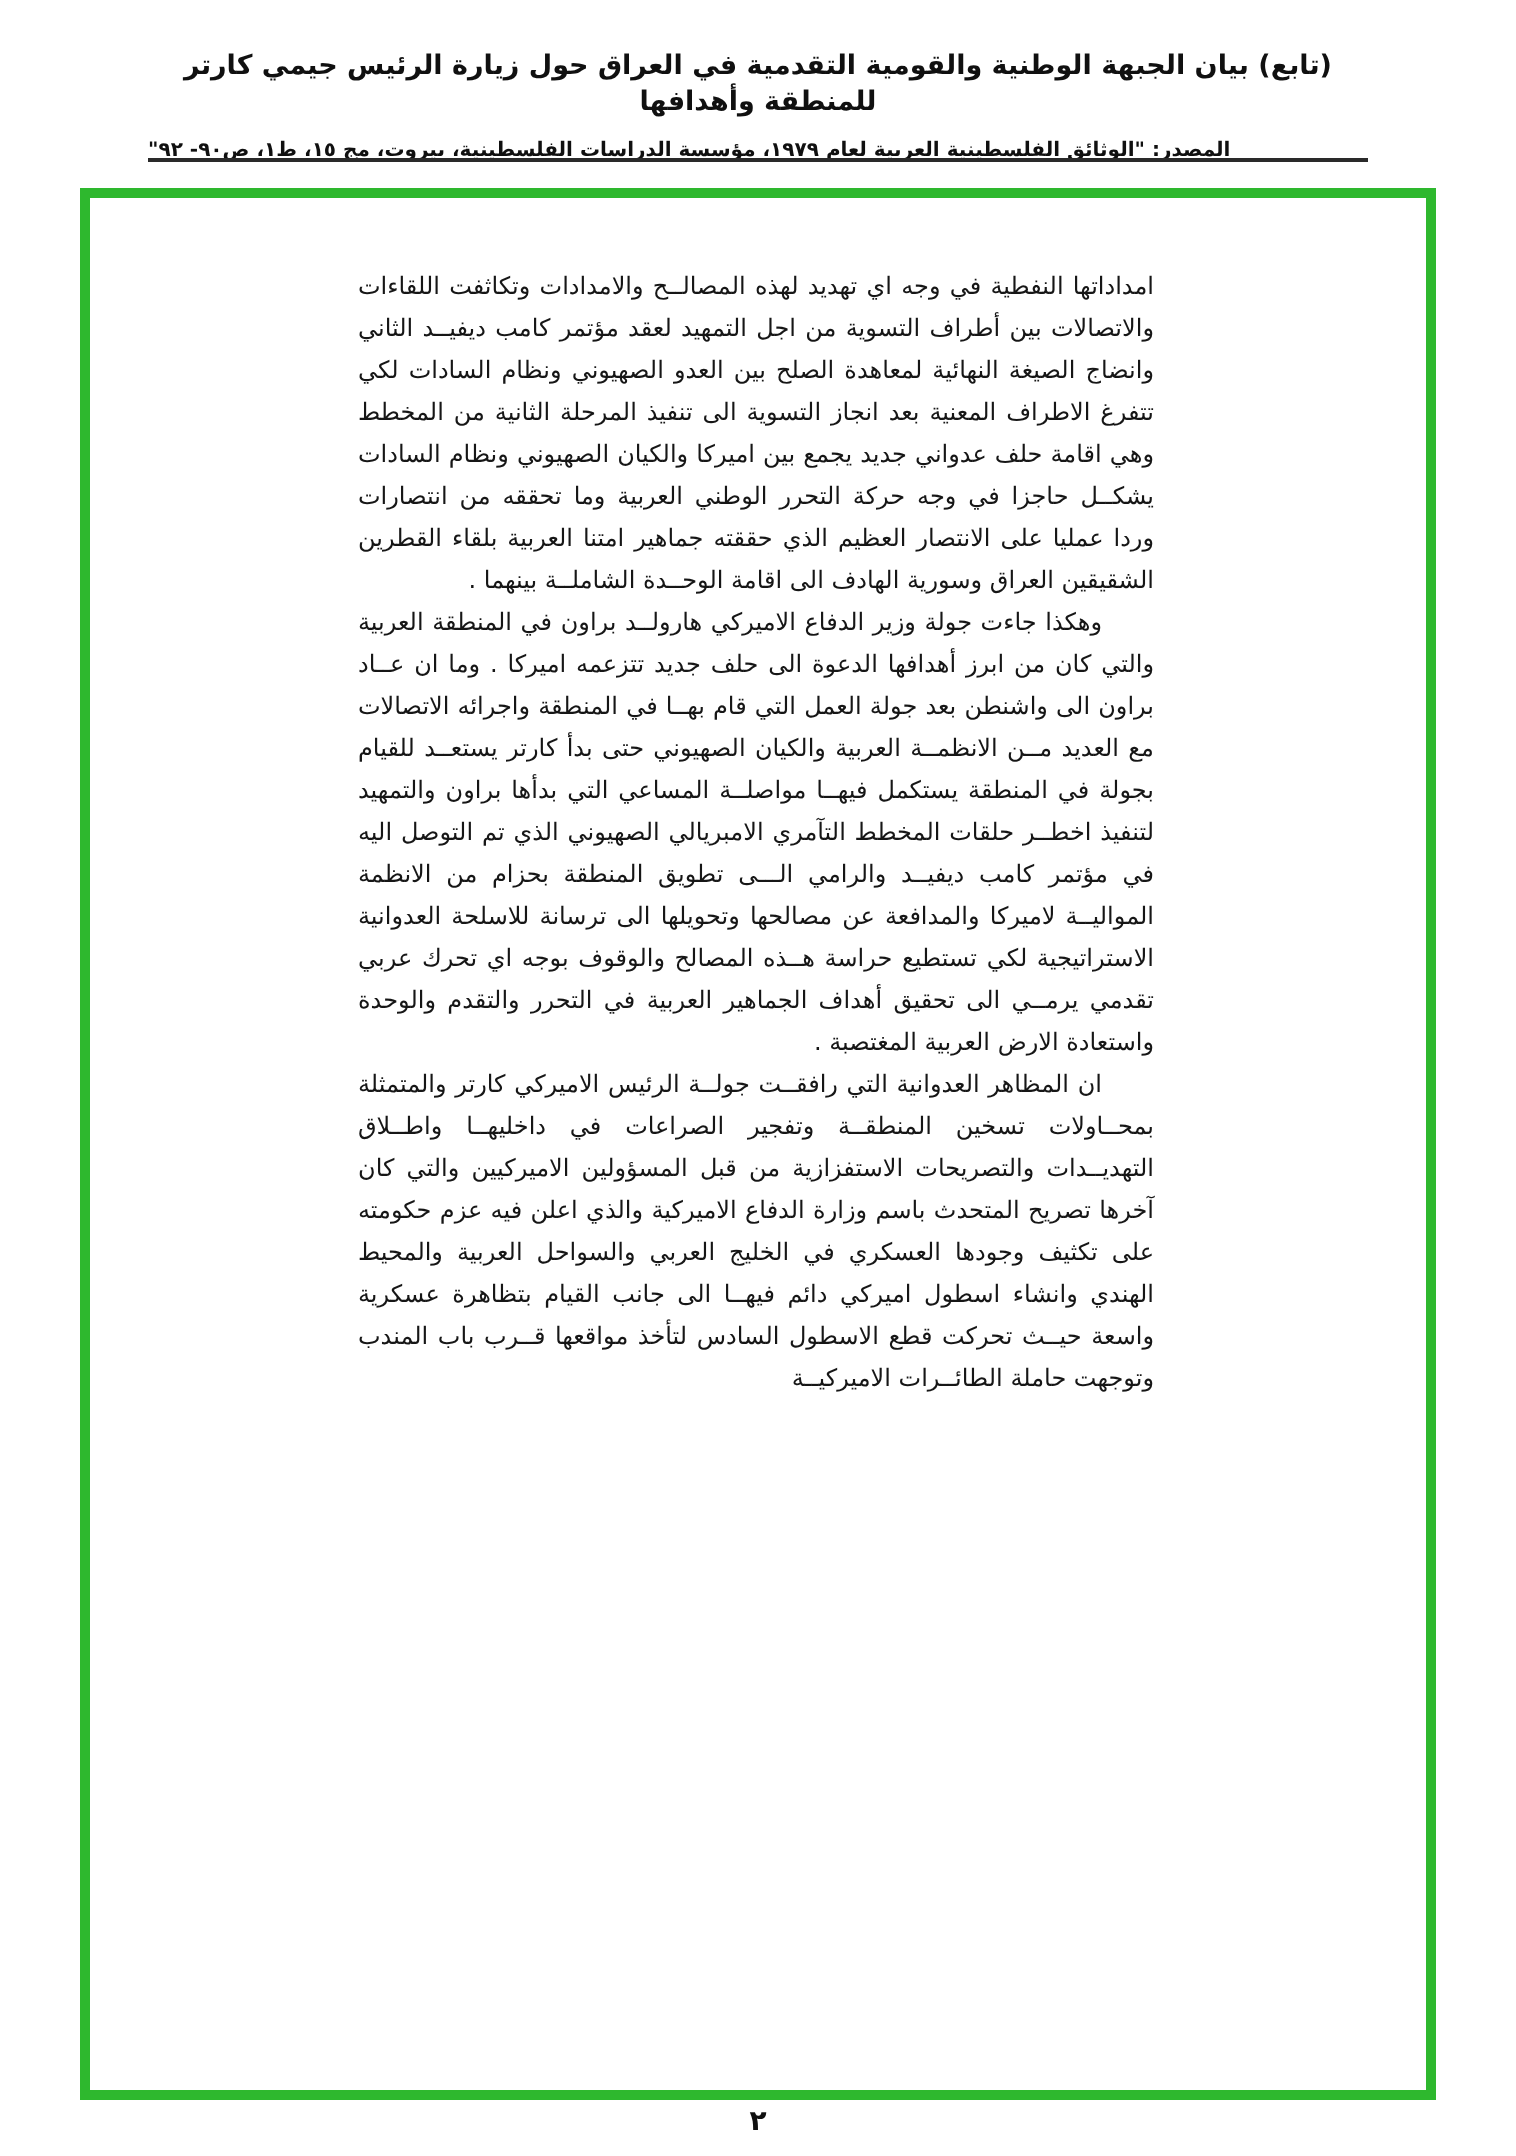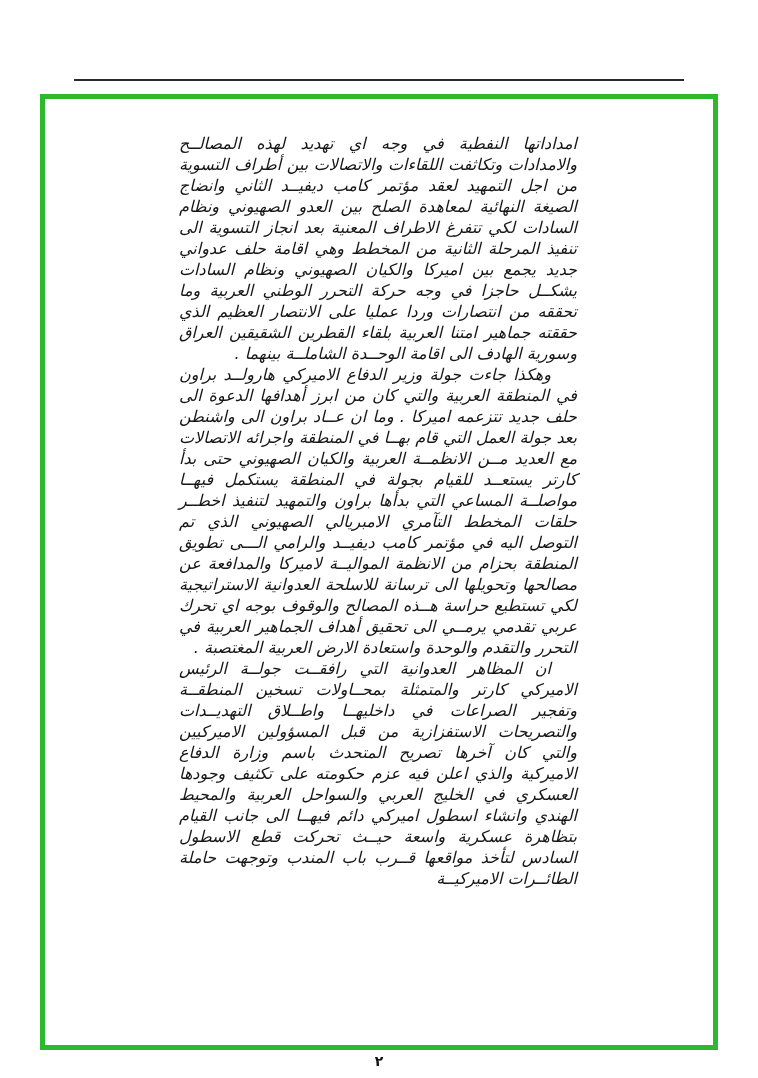--- a/index.html
+++ b/index.html
@@ -56,24 +56,23 @@
     border: 5px solid #2eb82e;
     background: transparent;
   }
   .body-text {
     position: absolute;
     top: 133px;
     right: 181px;
     width: 398px;
     direction: rtl;
     text-align: justify;
-    font-size: 16px;
+    font-size: 12px;
     line-height: 21px;
     color: #161616;
-    font-style: italic;
   }
   .body-text p {
     margin: 0;
     padding: 0;
   }
   .body-text p.indent {
     text-indent: 26px;
   }
   .page-number {
     position: absolute;
@@ -84,20 +83,24 @@
     font-size: 14px;
     font-weight: 700;
     color: #101010;
   }
 </style>
 </head>
 <body>
 
 <div class="page">
 
+  <div class="header">
+    <div class="title">(تابع)  بيان الجبهة الوطنية والقومية التقدمية في العراق حول زيارة الرئيس جيمي كارتر للمنطقة وأهدافها</div>
+    <div class="source">المصدر: "الوثائق الفلسطينية العربية لعام ١٩٧٩، مؤسسة الدراسات الفلسطينية، بيروت، مج ١٥، ط١، ص٩٠- ٩٢"</div>
+  </div>
 
   <div class="rule"></div>
 
   <div class="green-frame"></div>
 
   <div class="body-text">
     <p>امداداتها النفطية في وجه اي تهديد لهذه المصالــح والامدادات وتكاثفت اللقاءات والاتصالات بين أطراف التسوية من اجل التمهيد لعقد مؤتمر كامب ديفيــد الثاني وانضاج الصيغة النهائية لمعاهدة الصلح بين العدو الصهيوني ونظام السادات لكي تتفرغ الاطراف المعنية بعد انجاز التسوية الى تنفيذ المرحلة الثانية من المخطط وهي اقامة حلف عدواني جديد يجمع بين اميركا والكيان الصهيوني ونظام السادات يشكــل حاجزا في وجه حركة التحرر الوطني العربية وما تحققه من انتصارات وردا عمليا على الانتصار العظيم الذي حققته جماهير امتنا العربية بلقاء القطرين الشقيقين العراق وسورية الهادف الى اقامة الوحــدة الشاملــة بينهما .</p>
     <p class="indent">وهكذا جاءت جولة وزير الدفاع الاميركي هارولــد براون في المنطقة العربية والتي كان من ابرز أهدافها الدعوة الى حلف جديد تتزعمه اميركا . وما ان عــاد براون الى واشنطن بعد جولة العمل التي قام بهــا في المنطقة واجرائه الاتصالات مع العديد مــن الانظمــة العربية والكيان الصهيوني حتى بدأ كارتر يستعــد للقيام بجولة في المنطقة يستكمل فيهــا مواصلــة المساعي التي بدأها براون والتمهيد لتنفيذ اخطــر حلقات المخطط التآمري الامبريالي الصهيوني الذي تم التوصل اليه في مؤتمر كامب ديفيــد والرامي الـــى تطويق المنطقة بحزام من الانظمة المواليــة لاميركا والمدافعة عن مصالحها وتحويلها الى ترسانة للاسلحة العدوانية الاستراتيجية لكي تستطيع حراسة هــذه المصالح والوقوف بوجه اي تحرك عربي تقدمي يرمــي الى تحقيق أهداف الجماهير العربية في التحرر والتقدم والوحدة واستعادة الارض العربية المغتصبة .</p>
     <p class="indent">ان المظاهر العدوانية التي رافقــت جولــة الرئيس الاميركي كارتر والمتمثلة بمحــاولات تسخين المنطقــة وتفجير الصراعات في داخليهــا واطــلاق التهديــدات والتصريحات الاستفزازية من قبل المسؤولين الاميركيين والتي كان آخرها تصريح المتحدث باسم وزارة الدفاع الاميركية والذي اعلن فيه عزم حكومته على تكثيف وجودها العسكري في الخليج العربي والسواحل العربية والمحيط الهندي وانشاء اسطول اميركي دائم فيهــا الى جانب القيام بتظاهرة عسكرية واسعة حيــث تحركت قطع الاسطول السادس لتأخذ مواقعها قــرب باب المندب وتوجهت حاملة الطائــرات الاميركيــة</p>
   </div>

